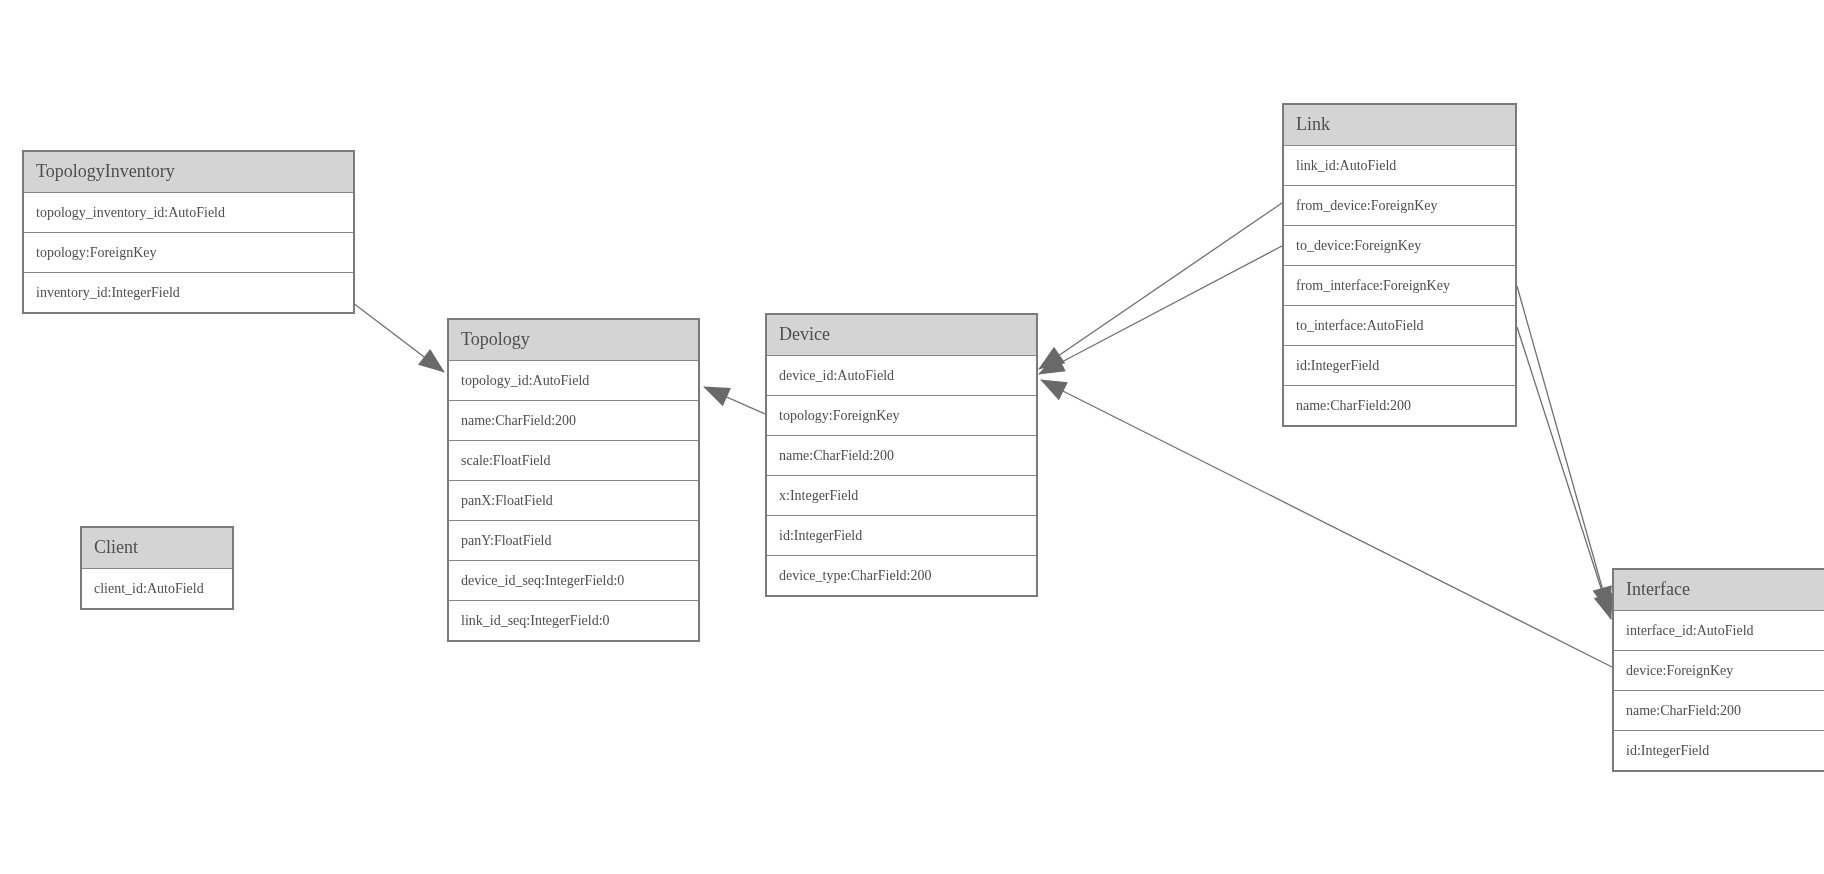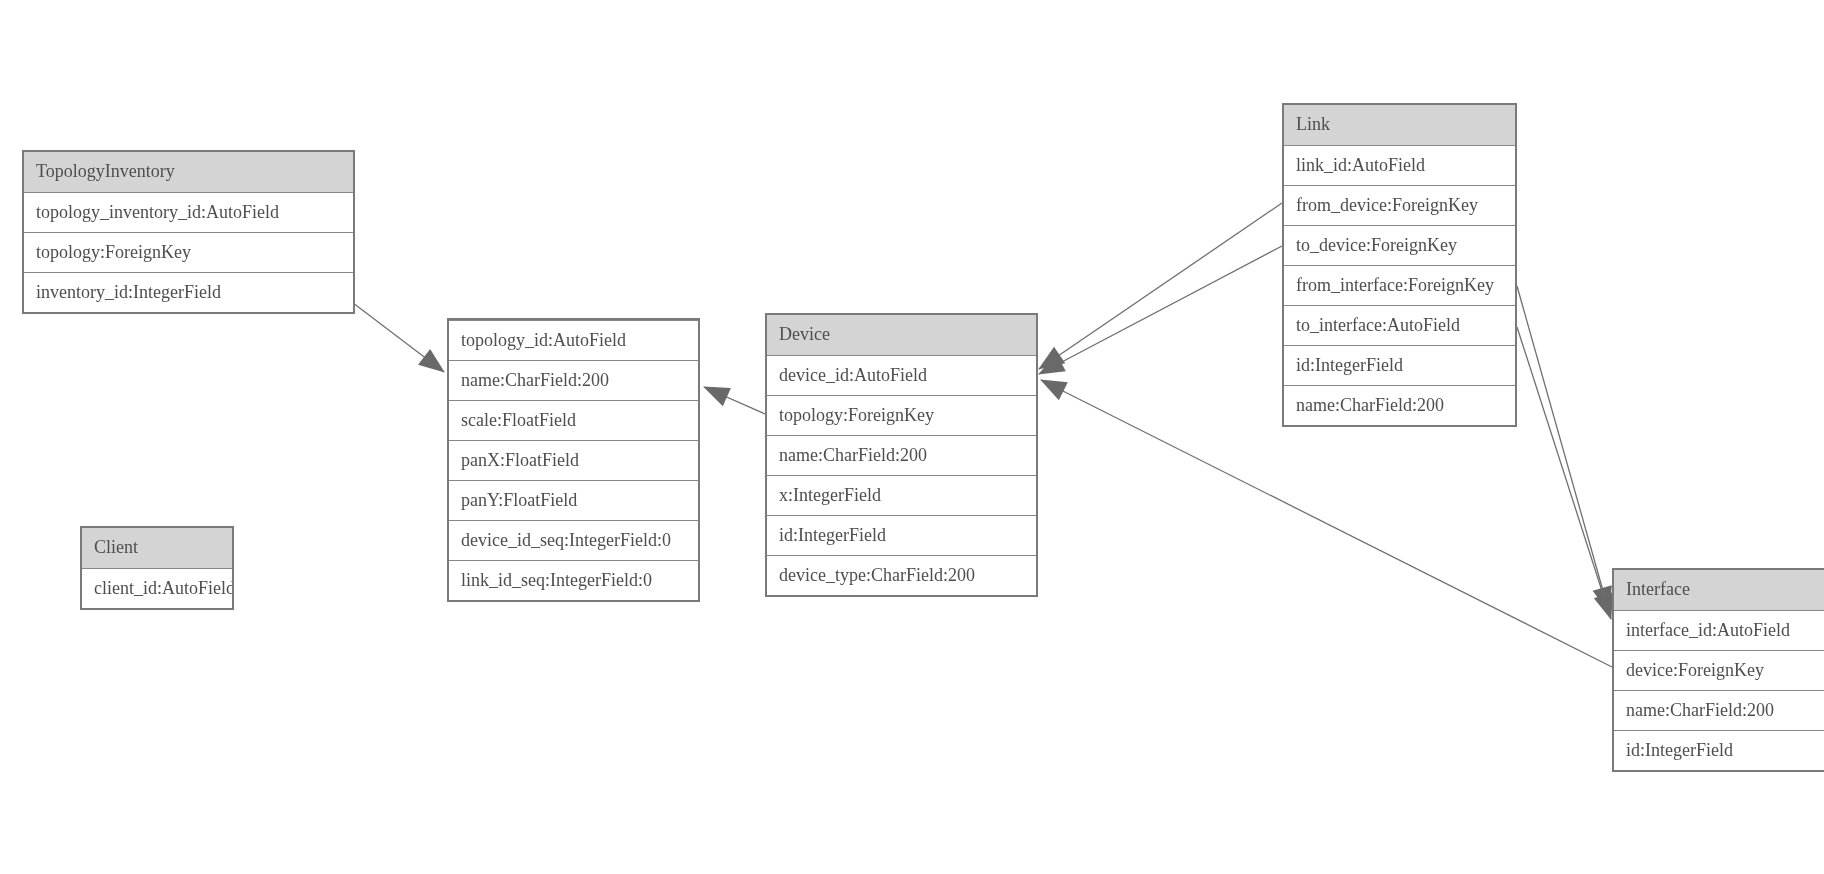--- a/index.html
+++ b/index.html
@@ -39,21 +39,21 @@
     white-space: nowrap;
     overflow: hidden;
   }
   .entity-row {
     box-sizing: border-box;
     height: 40px;
     line-height: 39px;
     padding-left: 12px;
     border-top: 1px solid var(--row-border, #878787);
     color: var(--text, #4e4e4e);
-    font-size: 18px;
+    font-size: 14px;
     white-space: nowrap;
     overflow: hidden;
     background: var(--row-fill, #ffffff);
   }
 </style>
 </head>
 <body>
 
 <div class="canvas">
   <svg class="edges" viewBox="0 0 1824 874" xmlns="http://www.w3.org/2000/svg">
@@ -72,20 +72,21 @@
       <line x1="1517" y1="327" x2="1611" y2="619" stroke="#6f6f6f" stroke-width="1.3" marker-end="url(#arrow)"></line>
     </svg>
 
 <div class="entity" style="left: 22px; top: 150px; width: 333px;">
       <div class="entity-header">TopologyInventory</div>
       <div class="entity-row">topology_inventory_id:AutoField</div>
       <div class="entity-row">topology:ForeignKey</div>
       <div class="entity-row">inventory_id:IntegerField</div>
     </div>
     <div class="entity" style="left: 447px; top: 318px; width: 253px;">
+      <div class="entity-header">Topology</div>
       <div class="entity-row">topology_id:AutoField</div>
       <div class="entity-row">name:CharField:200</div>
       <div class="entity-row">scale:FloatField</div>
       <div class="entity-row">panX:FloatField</div>
       <div class="entity-row">panY:FloatField</div>
       <div class="entity-row">device_id_seq:IntegerField:0</div>
       <div class="entity-row">link_id_seq:IntegerField:0</div>
     </div>
     <div class="entity" style="left: 80px; top: 526px; width: 154px;">
       <div class="entity-header">Client</div>

